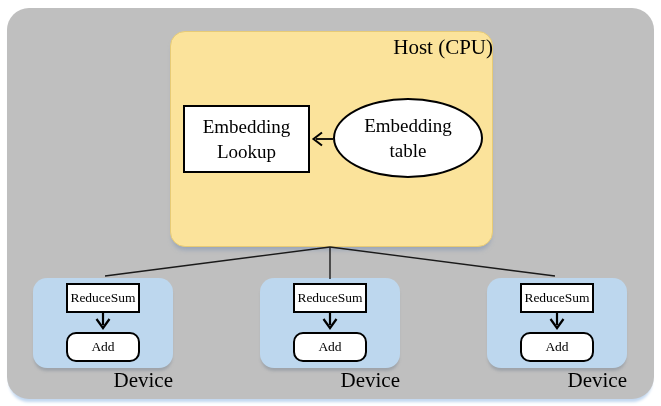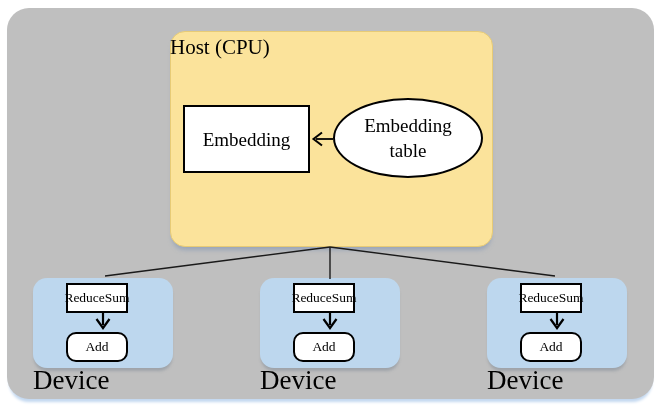--- a/index.html
+++ b/index.html
@@ -19,21 +19,21 @@
   .host-box {
     position:absolute; left:170px; top:31px; width:323px; height:216px;
     background:var(--host-yellow, #fbe39b);
     border:1px solid #e7cb76;
     border-radius:15px;
     box-sizing:border-box;
     box-shadow:0 5px 4px -2px rgba(130,150,180,.6);
   }
   .host-title {
     position:absolute; left:170px; top:35px; width:323px;
-    text-align:left; font-size:21px; line-height:24px;
+    text-align:right; font-size:21px; line-height:24px;
   }
   .lookup-box {
     position:absolute; left:183px; top:105px; width:127px; height:68px;
     box-sizing:border-box; background:var(--node-fill, #ffffff);
     border:2px solid #000;
     display:flex; flex-direction:column; align-items:center; justify-content:center;
     font-size:19px; line-height:25px; text-align:center;
   }
   .table-ellipse {
     position:absolute; left:333px; top:98px; width:150px; height:80px;
@@ -46,47 +46,48 @@
     position:absolute; left:0; top:0; width:661px; height:406px;
     pointer-events:none;
   }
   .device {
     position:absolute; top:278px; width:140px; height:90px;
     background:var(--device-blue, #bdd7ee);
     border-radius:14px;
     box-shadow:0 4px 3px -1px rgba(120,130,145,.45);
   }
   .op-box {
-    position:absolute; left:33px; width:62px; height:30px;
+    position:absolute; left:33px; width:74px; height:30px;
     box-sizing:border-box; background:var(--node-fill, #ffffff);
     border:2px solid #000;
     display:flex; align-items:center; justify-content:center;
     font-size:13.5px; text-align:center;
   }
   .op-reduce { top:5px; }
   .op-add { top:54px;border-radius:10px; }
   .down-arrow { position:absolute; left:58px; top:34px; }
   .device-label {
     position:absolute; top:368px; width:140px;
-    text-align:left; font-size:27px; line-height:24px;
+    text-align:right; font-size:21px; line-height:24px;
   }
   .pos-0 { left:33px; }
   .pos-1 { left:260px; }
   .pos-2 { left:487px; }
 </style>
 </head>
 <body>
 
 <div class="panel"></div>
 
 <div class="host-box"></div>
 <div class="host-title">Host (CPU)</div>
 
 <div class="lookup-box">
   <span>Embedding</span>
+  <span>Lookup</span>
 </div>
 
 <div class="table-ellipse">
   <span>Embedding</span>
   <span>table</span>
 </div>
 
 <div class="device pos-0">
   <div class="op-box op-reduce">
     <span>ReduceSum</span>

